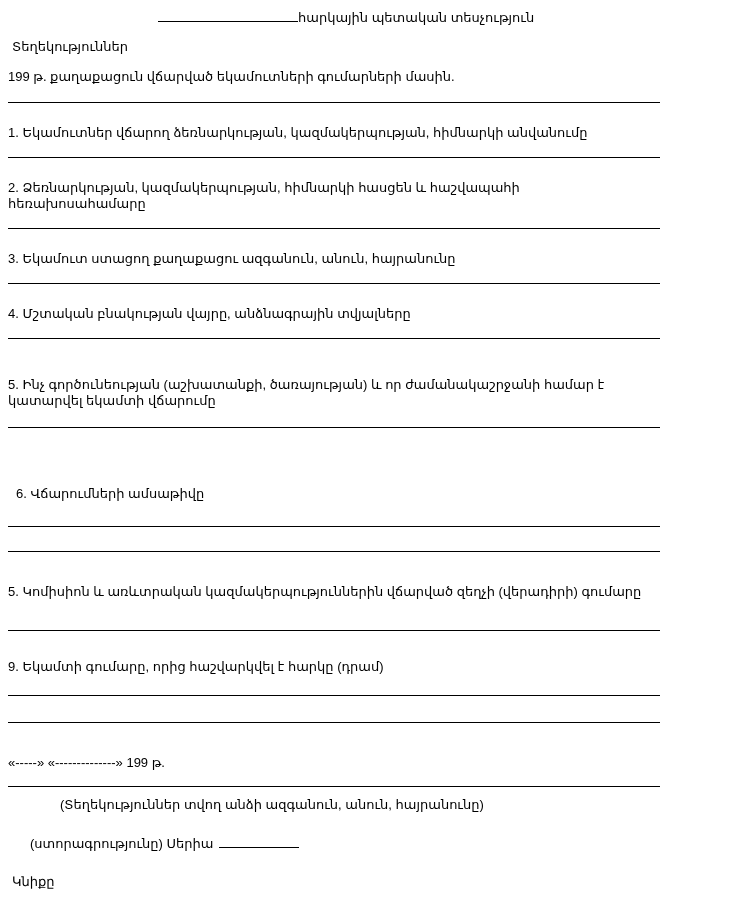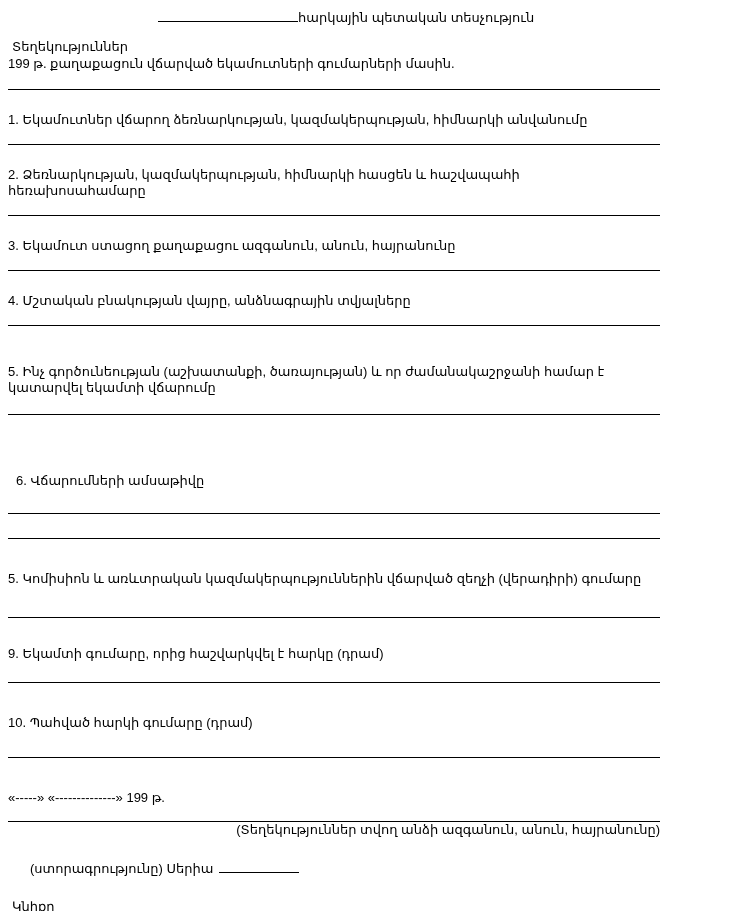--- a/index.html
+++ b/index.html
@@ -13,42 +13,42 @@
   }
   .page { position: relative; width: 660px; height: 911px; padding: 9px 0 0 8px; overflow: hidden; }
 
   .rule { height: 0; border-bottom: 1px solid #000; width: 676px; }
   .rule.w { width: 694px; }
 
   .hdr { margin-left: 150px; white-space: nowrap; }
   .blank { display: inline-block; width: 140px; height: 13px; border-bottom: 1px solid #000; vertical-align: baseline; }
 
   .sub1 { margin-top: 13px; margin-left: 4px; }
-  .sub2 { margin-top: 1px; }
+  .sub2 { margin-top: 14px; }
   .rule-top { margin-top: 17px; }
 
   .item .txt { margin-top: 22px; max-width: 700px; }
   .item .rule { margin-top: 16px; }
 
   .item5  .txt { margin-top: 38px; }
   .item5  .rule { margin-top: 18px; }
   .item6  .txt { margin-top: 58px; margin-left: 8px; }
   .item6  .rule { margin-top: 24px; }
   .item7  .txt { margin-top: 28px; }
   .item7  .rule { margin-top: 24px; }
   .item8  .txt { margin-top: 32px; }
   .item8  .rule { margin-top: 30px; }
   .item9  .txt { margin-top: 28px; }
   .item9  .rule { margin-top: 20px; }
   .item10 .txt { margin-top: 32px; }
   .item10 .rule { margin-top: 26px; }
 
   .dateline { margin-top: 32px; }
   .f-rule { margin-top: 15px; width: 692px; }
-  .caption { margin-left: 52px; text-align: right; }
+  .caption { margin-top: 10px; margin-left: 52px; }
   .sigline { margin-top: 22px; margin-left: 22px; }
   .sig-blank { display: inline-block; width: 80px; height: 13px; border-bottom: 1px solid #000; margin-left: 6px; vertical-align: baseline; }
   .seal { margin-top: 22px; margin-left: 4px; font-family: Liberation Serif, serif; }
 </style>
 </head>
 <body>
 
 <div class="page">
 
   <div class="hdr">
@@ -97,21 +97,20 @@
     <div class="txt">5. Կոմիսիոն և առևտրական կազմակերպություններին վճարված զեղչի (վերադիրի) գումարը</div>
     <div class="rule w"></div>
   </div>
 
   <div class="item item9">
     <div class="txt">9. Եկամտի գումարը, որից հաշվարկվել է հարկը (դրամ)</div>
     <div class="rule"></div>
   </div>
 
   <div class="item item10">
-    <div class="txt">10. Պահված հարկի գումարը (դրամ)</div>
     <div class="rule w"></div>
   </div>
 
   <div class="dateline">«-----» «--------------» 199 թ.</div>
   <div class="rule f-rule"></div>
   <div class="caption">(Տեղեկություններ տվող անձի ազգանուն, անուն, հայրանունը)</div>
 
   <div class="sigline">
     <span>(ստորագրությունը) Սերիա</span><span class="sig-blank"></span>
   </div>

